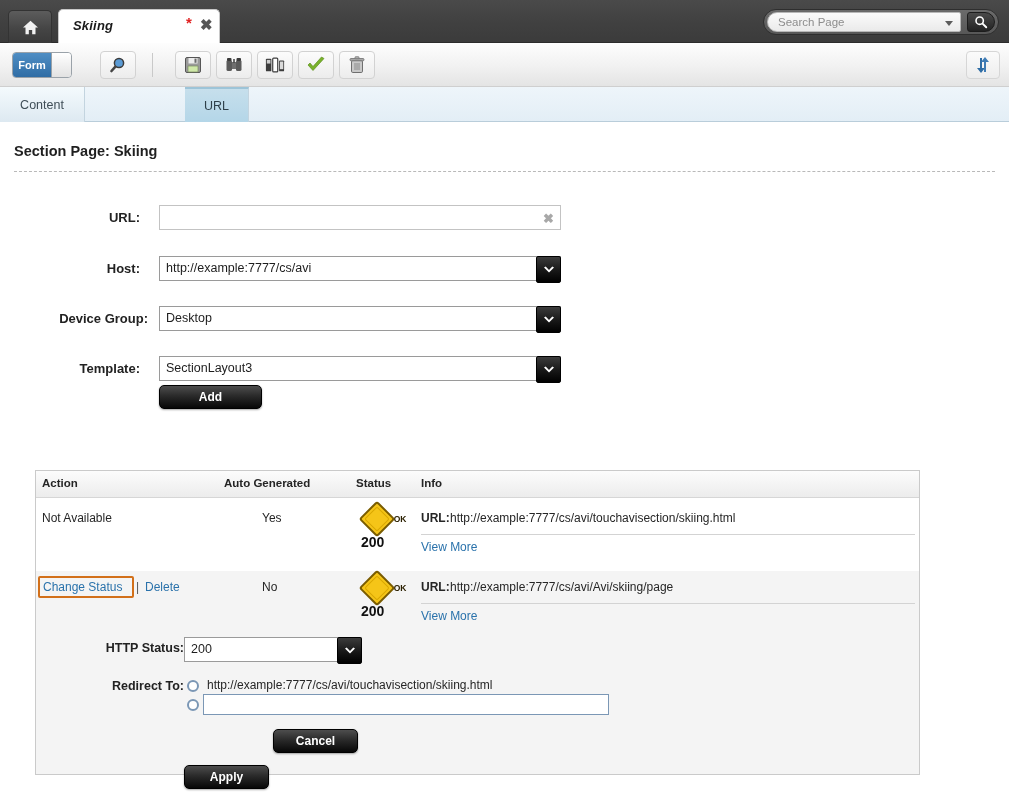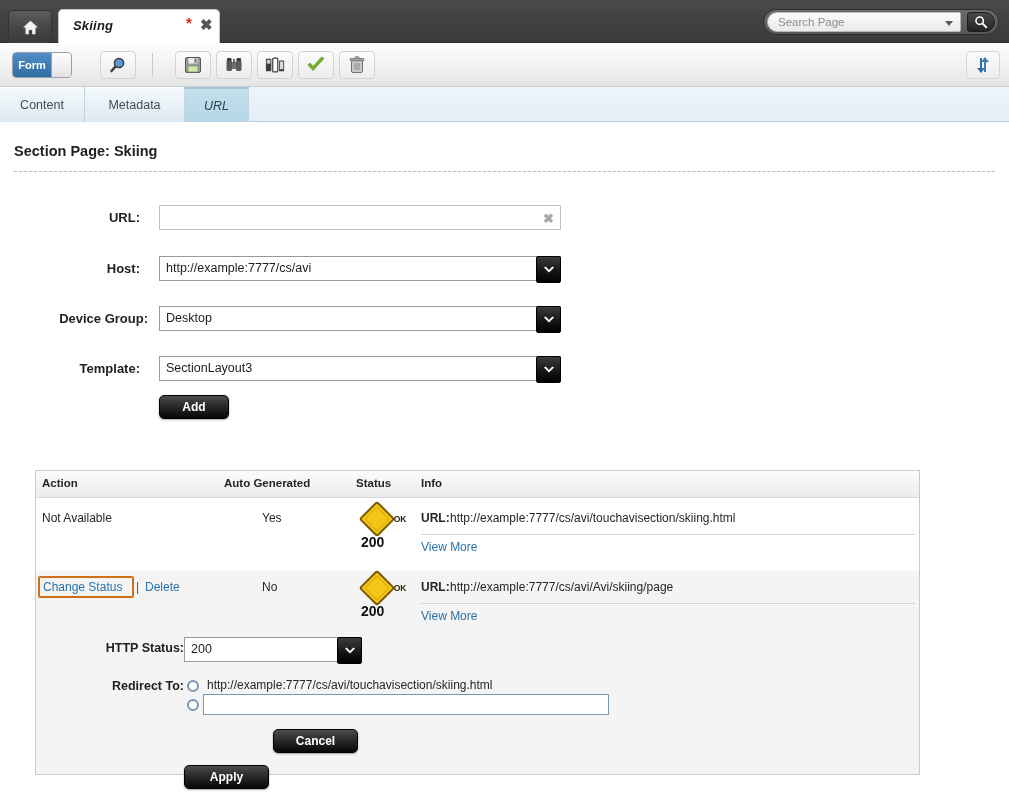--- a/index.html
+++ b/index.html
@@ -122,21 +122,20 @@
     position:absolute; top:0; height:35px;
     display:flex; align-items:center; justify-content:center;
     font-size:12.5px; color:#3f4e57;
     background: linear-gradient(to bottom,#f4fafd,#dde9f1);
     border-right:1px solid #c3d4df;
   }
   .tab.active {
     background: linear-gradient(to bottom,#c6dfec,#b4d6e8);
     color:#2e3f49; font-weight:normal;
     border-top:2px solid #9dc4d8;
-    font-style:italic;
   }
 
   
   .page-title {
     position:absolute; left:14px; top:143px;
     font-size:14.5px; font-weight:bold; color:#1f1f1f;
   }
   .dash-rule {
     position:absolute; left:14px; top:171px; width:981px; height:0;
     border-top:1px dashed #b9b9b9;
@@ -324,23 +323,20 @@
       <path d="M7 3 L7 13 L4 13 L8 18 L12 13 L9 13 L9 3 Z" fill="#2f6da5"></path>
       <path d="M13 17 L13 7 L16 7 L12 2 L8 7 L11 7 L11 17 Z" fill="#3f7cb5"></path>
     </svg>
   </div>
 </div>
 
 <div class="tabstrip">
   <div class="tab" style="left:0px;   width:85px">
     <span>Content</span>
   </div>
-  <div class="tab" style="left:85px;  width:100px">
-    <span>Metadata</span>
-  </div>
   <div class="tab active" style="left:185px; width:64px">
     <span>URL</span>
   </div>
 </div>
 
 <div class="page-title">Section Page: Skiing</div>
 <div class="dash-rule"></div>
 
 <div class="flabel" style="left:20px; top:210px; width:120px">URL:</div>
 <div class="text-input" style="left:159px; top:205px; width:402px; height:25px"></div>
@@ -369,21 +365,21 @@
 <div class="flabel" style="left:20px; top:361px; width:120px">Template:</div>
 <div class="sel-box" style="left:159px; top:356px; width:402px">
   <span class="sel-text">SectionLayout3</span>
   <div class="sel-arrow" style="right:-1px;">
     <svg width="12" height="8" viewBox="0 0 12 8">
       <path d="M1 1.5 L6 6.5 L11 1.5 L9.3 0.6 L6 4 L2.7 0.6 Z" fill="#ffffff"></path>
     </svg>
   </div>
 </div>
 
-<div class="blk-btn" style="left:159px; top:395px; width:70px; height:24px">Add</div>
+<div class="blk-btn" style="left:159px; top:385px; width:103px; height:24px">Add</div>
 
 <div class="panel">
 
   <div class="thead">
     <span class="th" style="left:6px">Action</span>
     <span class="th" style="left:188px">Auto Generated</span>
     <span class="th" style="left:320px">Status</span>
     <span class="th" style="left:385px">Info</span>
   </div>
 

